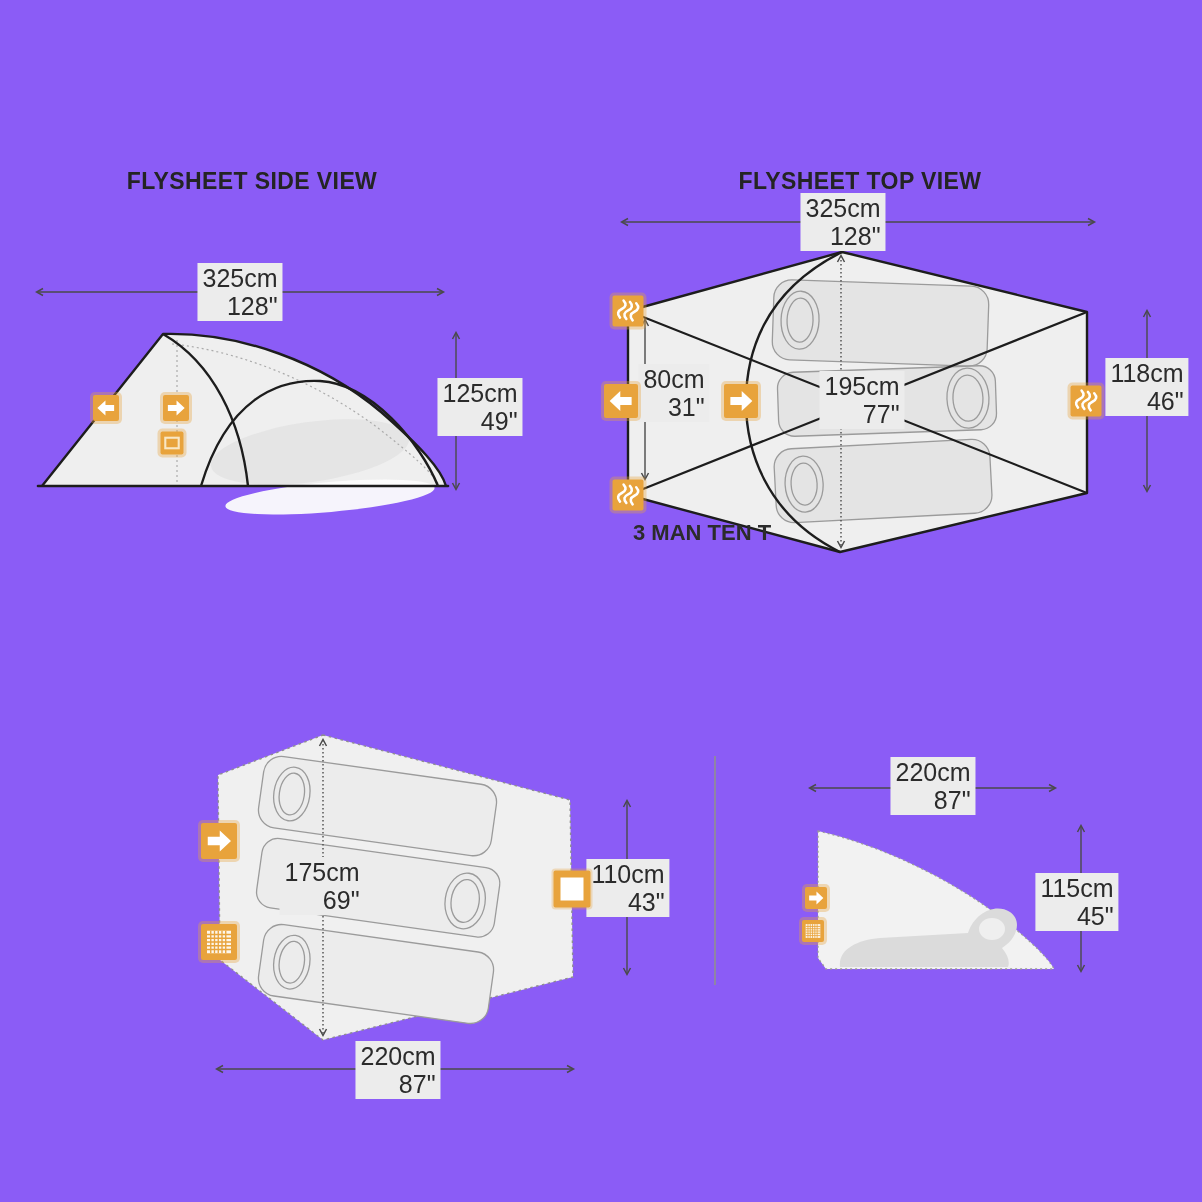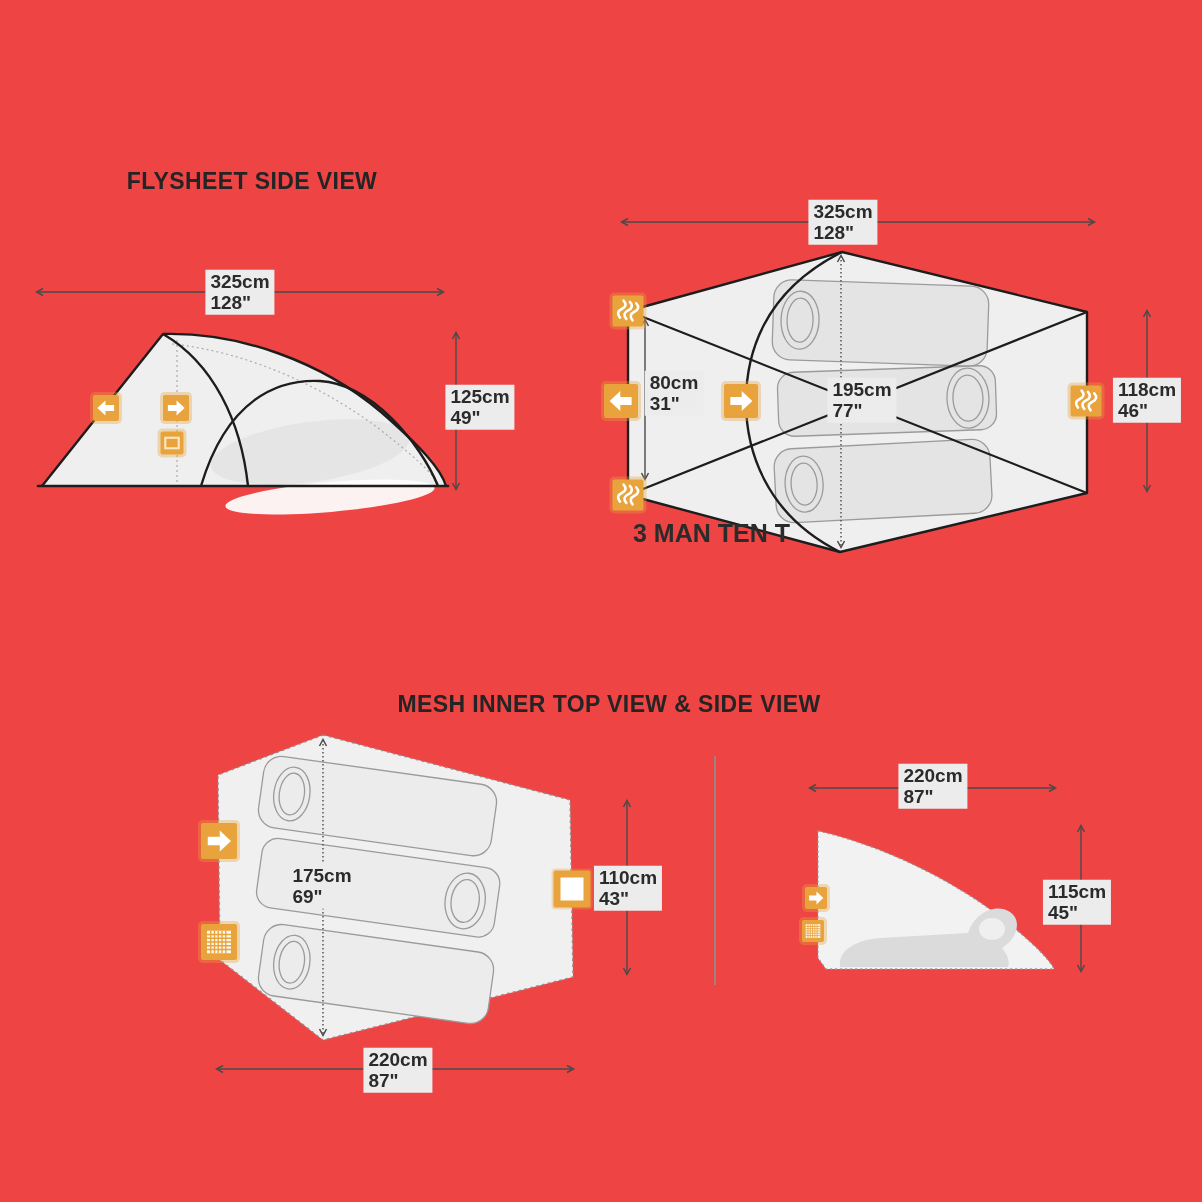--- a/index.html
+++ b/index.html
@@ -1,34 +1,34 @@
 <!DOCTYPE html>
 <html><head>
 <meta charset="utf-8">
 <style>
   html,body { margin:0; padding:0; background:#ECECEC; }
   .canvas {
     position:relative; width:1202px; height:1202px; margin:0 auto;
-    background:#ef4444; overflow:hidden;
+    background:#8b5cf6; overflow:hidden;
     font-family:"Liberation Sans", sans-serif;
   }
   .stage { position:absolute; left:0; top:0; width:1202px; height:1202px; }
   .title {
     position:absolute; transform:translate(-50%,-50%);
     font-size:23px; font-weight:700; color:#242424; letter-spacing:.4px;
     white-space:nowrap;
   }
   .dim {
     position:absolute; transform:translate(-50%,-50%);
-    text-align:left; font-size:19px; font-weight:700; line-height:1.12;
+    text-align:right; font-size:25px; font-weight:400; line-height:1.12;
     color:#2B2B2B; background:#ECECEC; padding:1px 5px; white-space:nowrap;
   }
   .plain-label {
     position:absolute; transform:translateY(-50%);
-    font-size:25px; font-weight:700; color:#2B2B2B; white-space:nowrap;
+    font-size:22px; font-weight:700; color:#2B2B2B; white-space:nowrap;
   }
   .icon {
     position:absolute; transform:translate(-50%,-50%);
     background:#E8A33C; border-radius:2px;
     box-shadow:0 0 0 3px rgba(232,163,60,.35);
   }
   .icon svg { display:block; width:100%; height:100%; }
   .icon-open {
     position:absolute; transform:translate(-50%,-50%);
     background:#FFFFFF; border:7px solid #E8A33C; border-radius:2px;
@@ -122,21 +122,21 @@
       <path d="M1147,311 L1147,491" marker-start="url(#ah)" marker-end="url(#ah)"></path>
       <path d="M323,740 L323,1035" marker-start="url(#ah)" marker-end="url(#ah)" stroke-dasharray="1.5 2.5"></path>
       <path d="M217,1069 L573,1069" marker-start="url(#ah)" marker-end="url(#ah)"></path>
       <path d="M627,801 L627,974" marker-start="url(#ah)" marker-end="url(#ah)"></path>
       <path d="M810,788 L1055,788" marker-start="url(#ah)" marker-end="url(#ah)"></path>
       <path d="M1081,826 L1081,971" marker-start="url(#ah)" marker-end="url(#ah)"></path>
     </g>
   </svg>
 
   <div class="title" style="left:252px; top:181px">FLYSHEET SIDE VIEW</div>
-  <div class="title" style="left:609px; top:704px">MESH INNER TOP VIEW &amp; SIDE VIEW</div>
+  <div class="title" style="left:860px; top:181px">FLYSHEET TOP VIEW</div>
 
   <div class="dim" style="left:240px; top:292px">
     <div>325cm</div>
     <div>128"</div>
   </div>
   <div class="dim" style="left:480px; top:407px">
     <div>125cm</div>
     <div>49"</div>
   </div>
   <div class="dim" style="left:843px; top:222px">
@@ -144,21 +144,21 @@
     <div>128"</div>
   </div>
   <div class="dim" style="left:674px; top:393px">
     <div>80cm</div>
     <div>31"</div>
   </div>
   <div class="dim" style="left:862px; top:400px">
     <div>195cm</div>
     <div>77"</div>
   </div>
-  <div class="dim" style="left:1147px; top:400px">
+  <div class="dim" style="left:1147px; top:387px">
     <div>118cm</div>
     <div>46"</div>
   </div>
   <div class="plain-label" style="left:633px; top:533px">3 MAN TEN T</div>
 
   <div class="dim" style="left:322px; top:886px">
     <div>175cm</div>
     <div>69"</div>
   </div>
   <div class="dim" style="left:398px; top:1070px">

